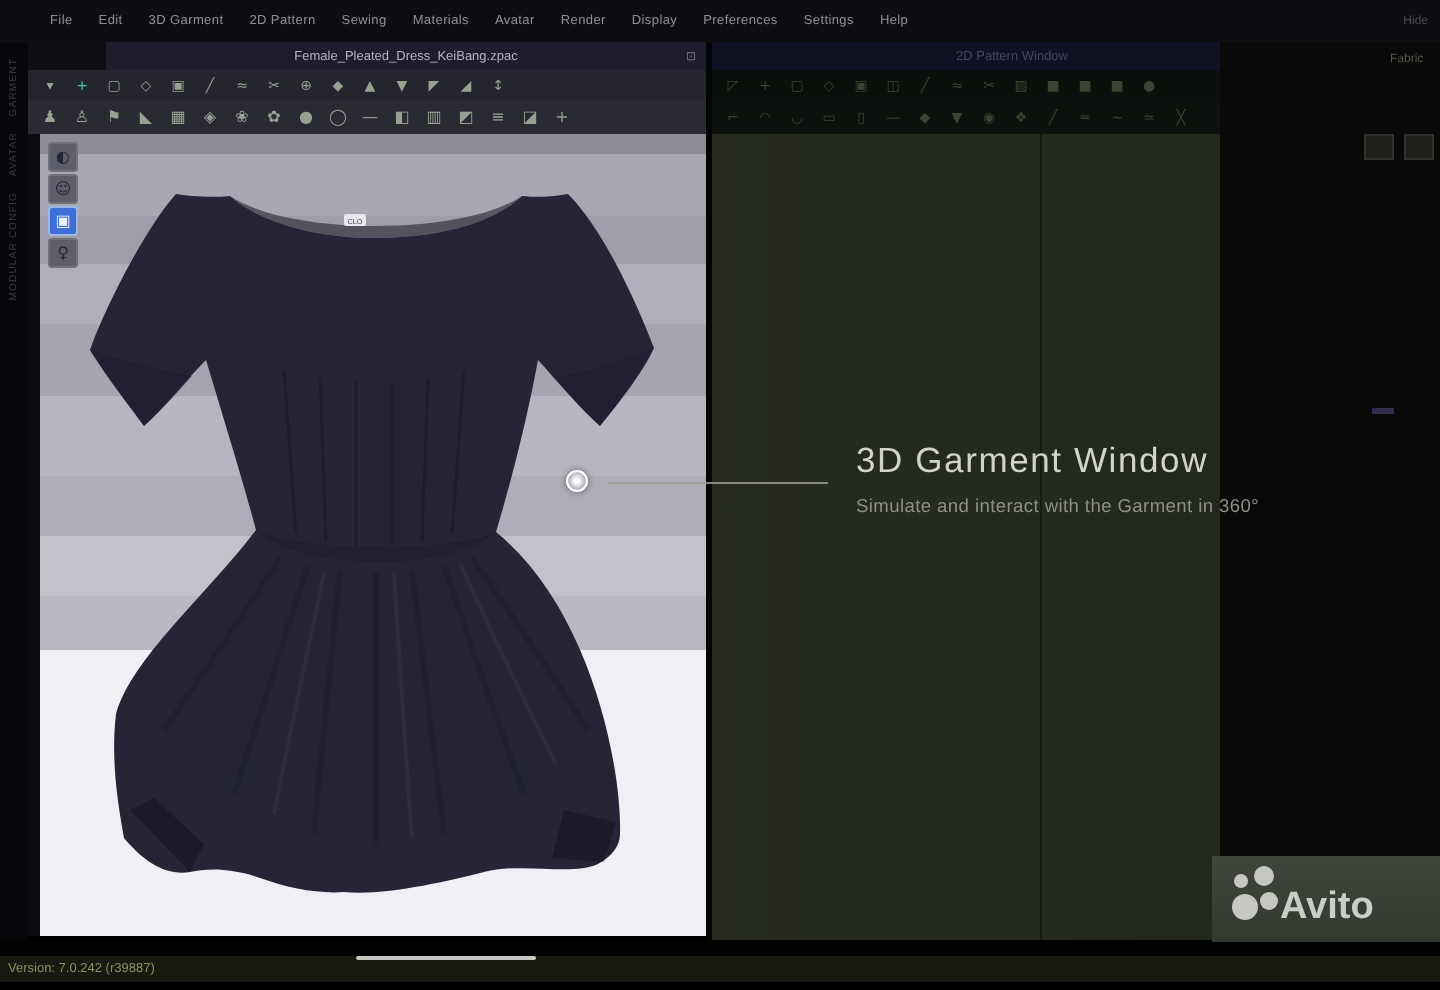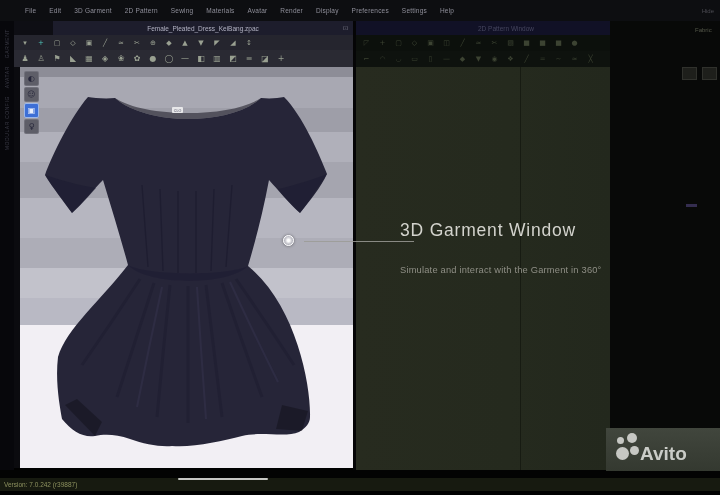--- a/index.html
+++ b/index.html
@@ -75,23 +75,23 @@
   #p-divider{left:520px;top:67px;width:1px;height:403px;background:#171b12;}
   #fabric-label{left:695px;top:27px;font-size:6px;color:#55584a;}
 
   
   #library{left:610px;top:21px;width:110px;height:449px;background:#080908;}
   .thumb{position:absolute;width:15px;height:13px;background:#1e1f1b;border:1px solid #30312c;}
   #lib-swatch{left:76px;top:183px;width:11px;height:3px;background:#5a4a8a;opacity:.55;}
 
   
   #callout-line{left:304px;top:241px;width:110px;height:1px;background:#9b9b96;opacity:.85;}
-  #overlay-text{left:400px;top:220px;width:280px;}
+  #overlay-text{left:428px;top:220px;width:280px;}
   #overlay-title{font-size:17.5px;font-weight:300;color:#d3d3cd;letter-spacing:.8px;}
-  #overlay-sub{margin-top:24px;font-size:9.3px;color:#8f8f86;letter-spacing:.2px;}
+  #overlay-sub{margin-top:7px;font-size:9.3px;color:#8f8f86;letter-spacing:.2px;}
 
   
   #bottom-gap{left:0;top:470px;width:720px;height:8px;background:#030303;}
   #statusbar{left:0;top:478px;width:720px;height:13px;background:#171a10;}
   #version-text{position:absolute;left:4px;top:3px;font-size:6.5px;color:#8d915f;}
   #progress-line{left:178px;top:478px;width:90px;height:2px;background:#c7c7c4;border-radius:1px;}
   #bottom-edge{left:0;top:491px;width:720px;height:4px;background:#000;}
 
   
   #watermark{left:606px;top:428px;width:114px;height:43px;

